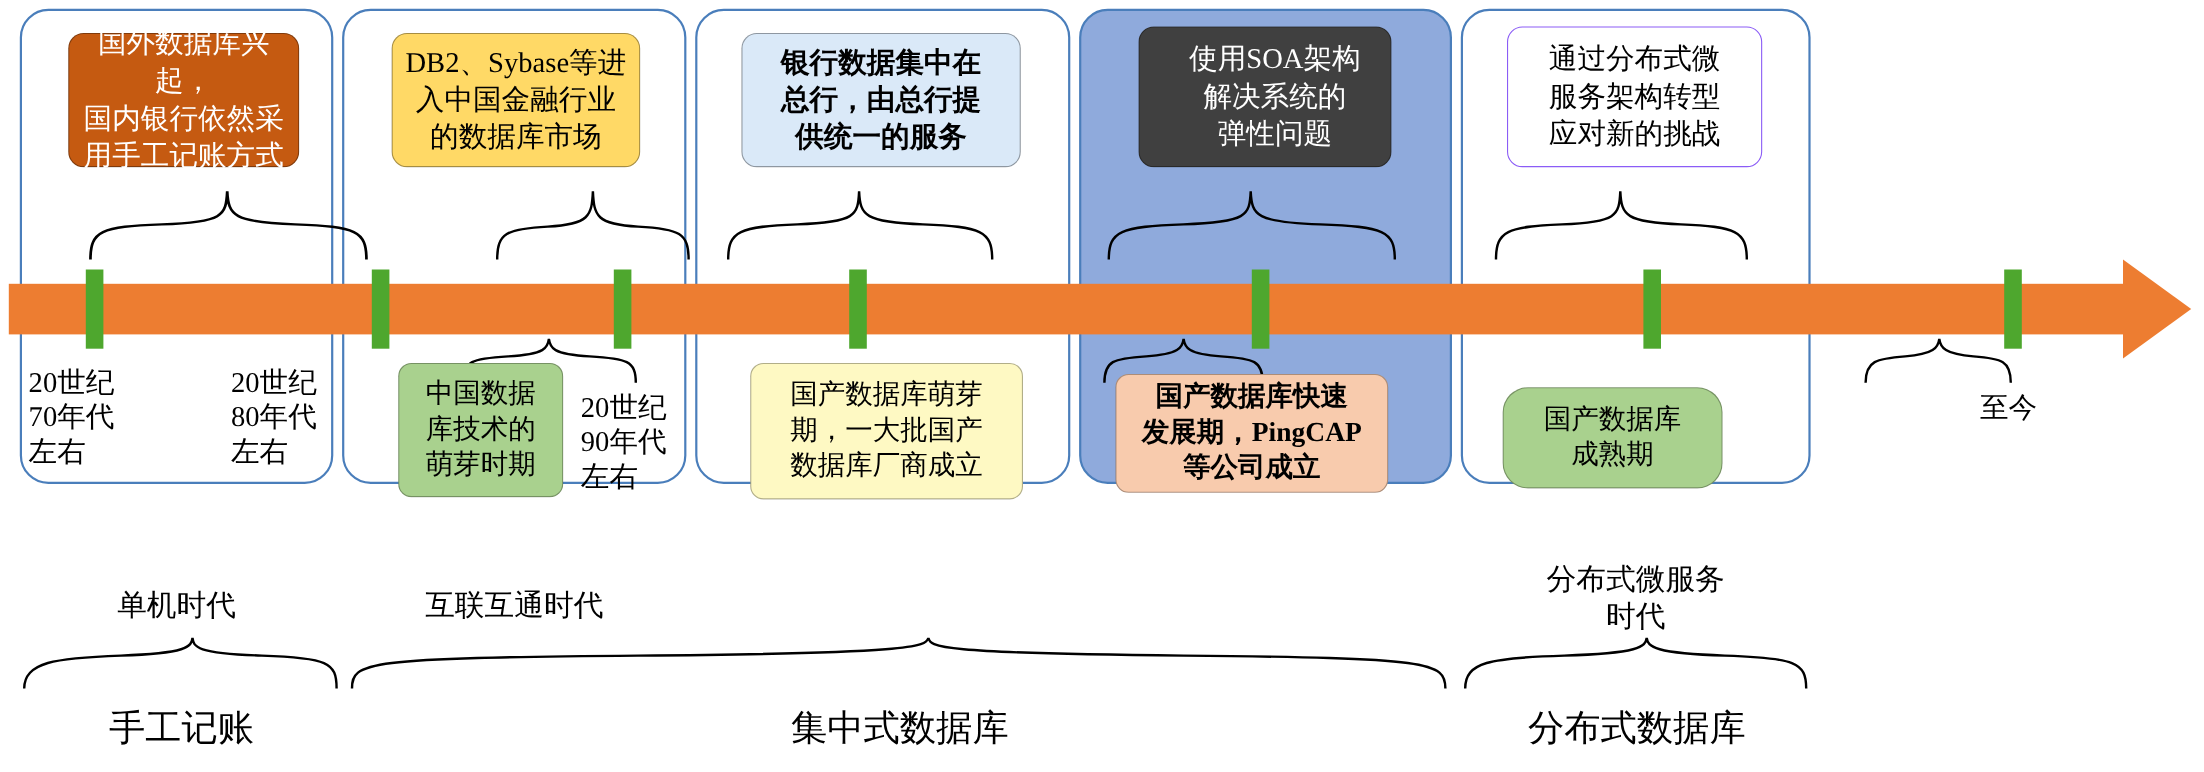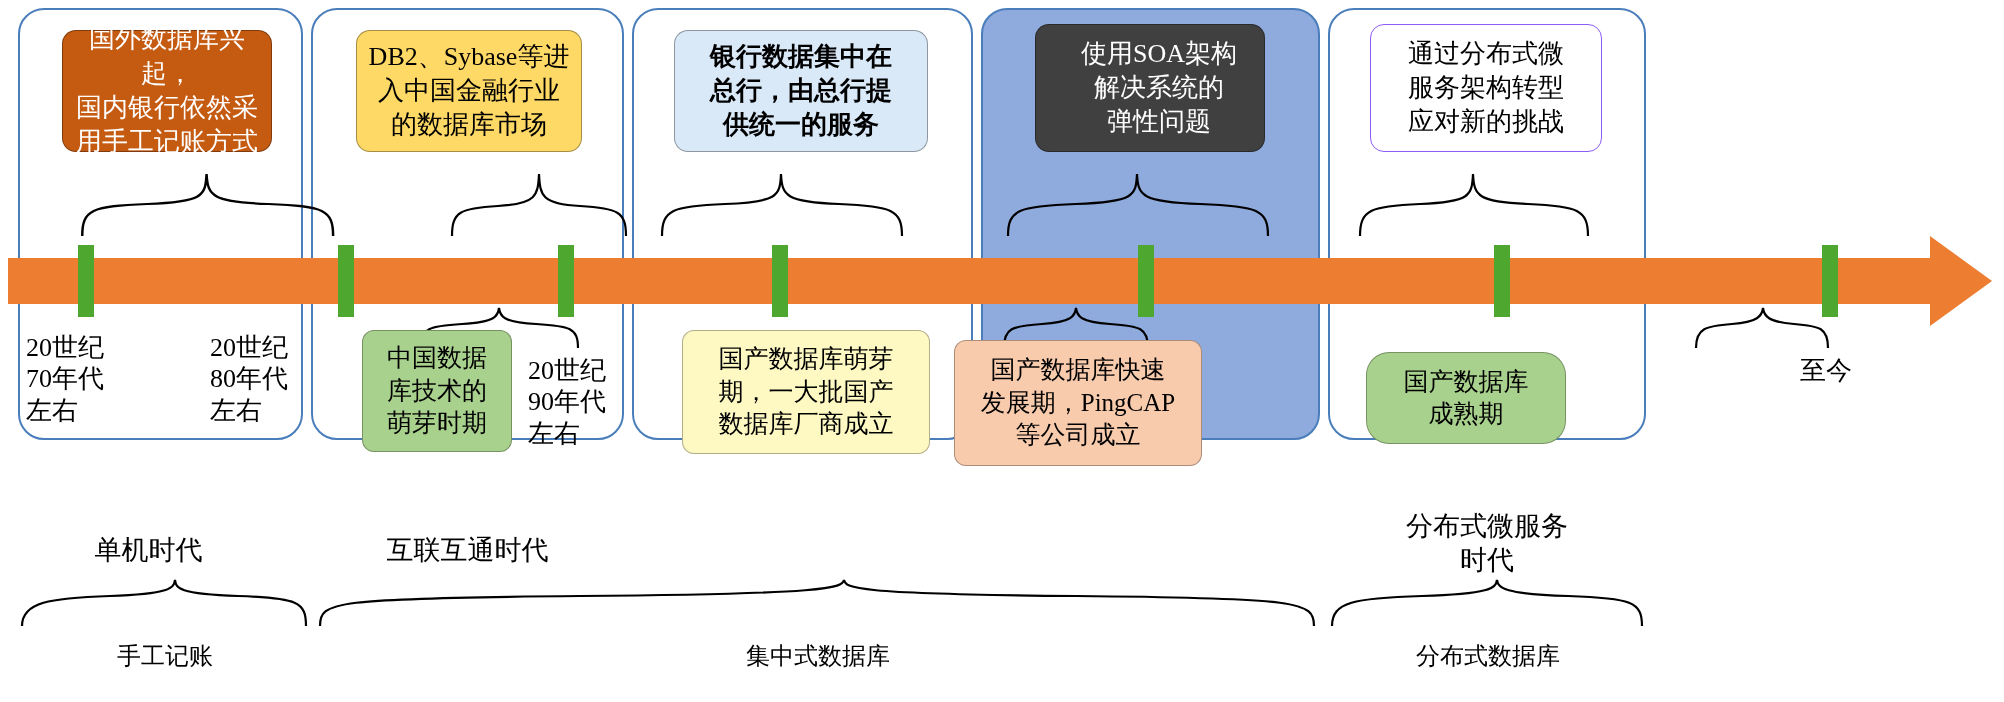--- a/index.html
+++ b/index.html
@@ -116,21 +116,21 @@
   svg.brace path {
     fill: none;
     stroke: #000000;
     stroke-width: 2.2;
   }
 
   
   .group-label {
     position: absolute;
     text-align: center;
-    font-size: 24px;
+    font-size: 33px;
     color: #000;
   }
 </style>
 </head>
 <body>
 
 <div id="canvas">
 
   <div class="era-panel" style="left:18px; top:8px; width:285px; height:432px;"></div>
   <div class="era-panel" style="left:311px; top:8px; width:313px; height:432px;"></div>
@@ -241,32 +241,32 @@
 库技术的
 萌芽时期</span>
   </div>
 
   <div class="note" style="left:650px; top:330px; width:248px; height:124px; background:#fef9c3;margin-left:32px;">
     <span>国产数据库萌芽
 期，一大批国产
 数据库厂商成立</span>
   </div>
 
-  <div class="note" style="left:954px; top:340px; width:248px; height:126px; background:#F8CBAD;">
+  <div class="note" style="left:1014px; top:340px; width:248px; height:108px; background:#F8CBAD;font-weight:bold;">
     <span>国产数据库快速
 发展期，PingCAP
 等公司成立</span>
   </div>
 
   <div class="note" style="left:1366px; top:352px; width:200px; height:92px; background:#A9D18E;border-radius:23px;">
     <span>国产数据库
 成熟期</span>
   </div>
 
-  <div class="era-label" style="left:6px; top:500px; width:285px;text-align:center;">
+  <div class="era-label" style="left:18px; top:500px; width:285px;text-align:center;">
     <span>单机时代</span>
   </div>
   <div class="era-label" style="left:311px; top:500px; width:313px;">
     <span>互联互通时代</span>
   </div>
   <div class="era-label" style="left:1328px; top:476px; width:318px;">
     <span>分布式微服务
 时代</span>
   </div>
 

